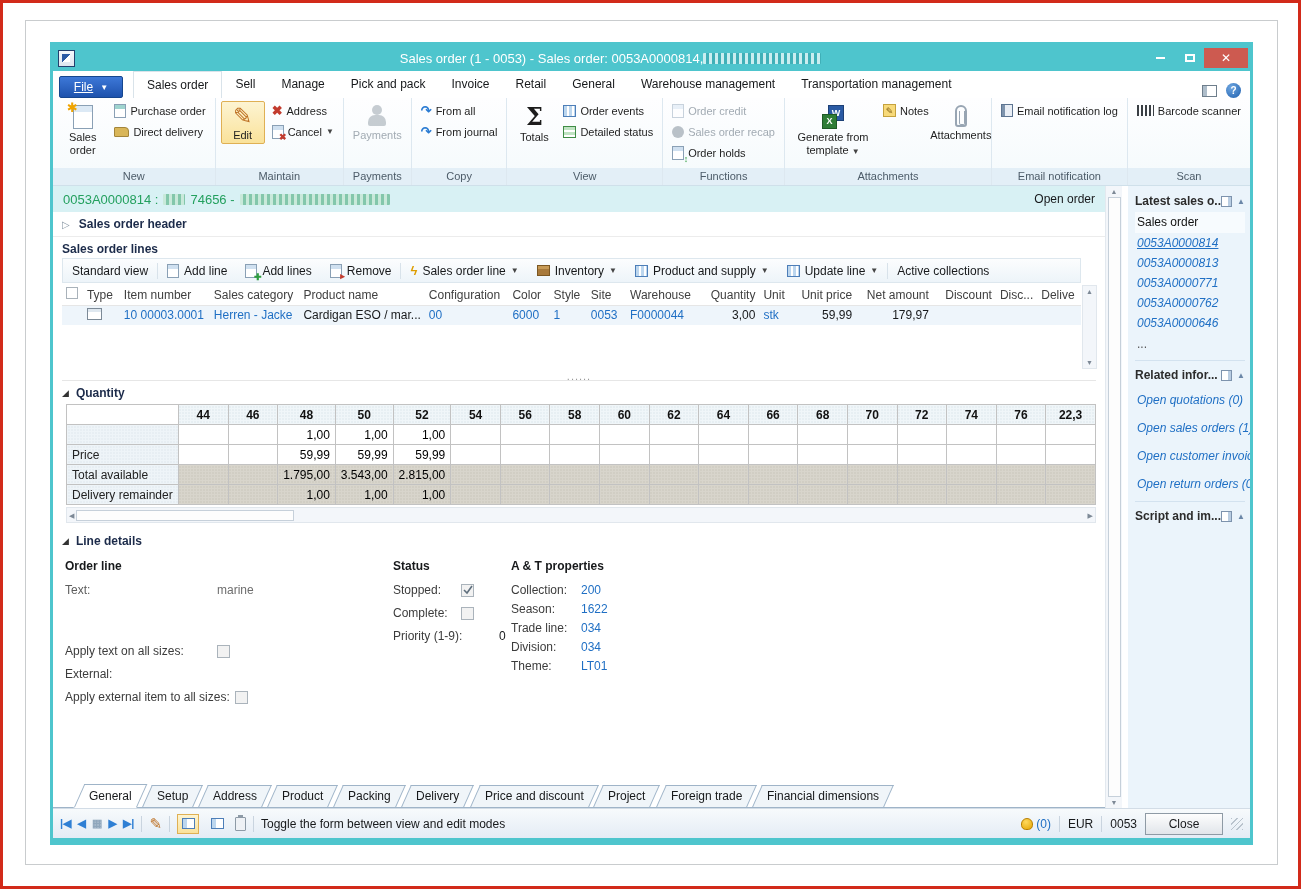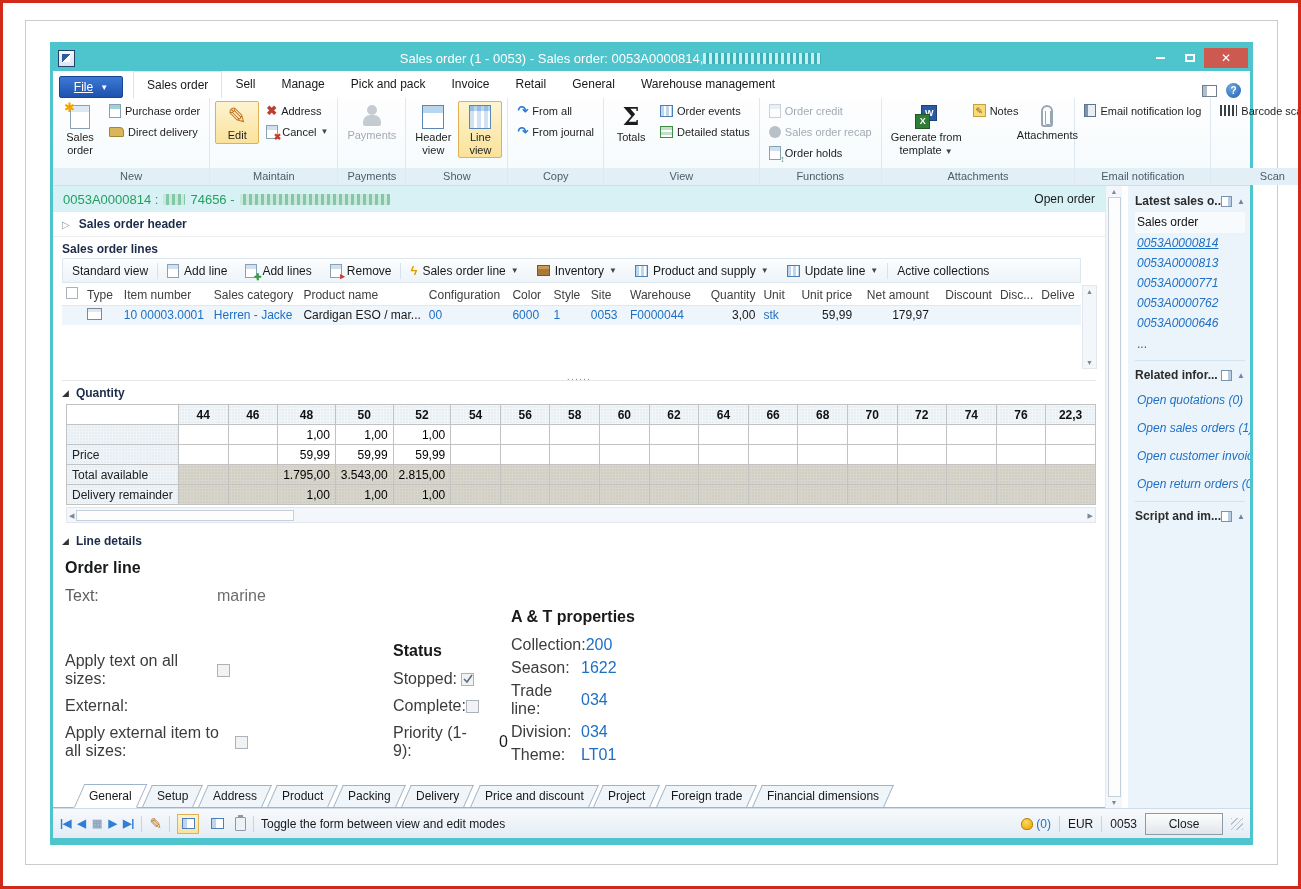--- a/index.html
+++ b/index.html
@@ -126,21 +126,21 @@
   .matrix { border-collapse:collapse; font-size:12px; table-layout:fixed; margin:2px 9px 0 13px; flex:0 0 auto; }
   .matrix th, .matrix td { border:1px solid #c2c2c2; height:20px; padding:1px 5px; white-space:nowrap; overflow:hidden; }
   .matrix th { font-weight:bold; color:#111; text-align:center; background-color:#f0f6f9; background-image:radial-gradient(#ccdae2 .6px,transparent .7px); background-size:3px 3px; }
   .matrix td.rlabel { text-align:left; font-weight:normal; color:#222; background-color:#eef4f8; background-image:radial-gradient(#d0dde5 .6px,transparent .7px); background-size:3px 3px; }
   .matrix td.mcell { text-align:right; background:#fff; }
   .matrix tr.gray td.mcell { background-color:#d8d5cc; background-image:radial-gradient(#bcb8ac .6px,transparent .7px); background-size:3px 3px; }
 
   .hscroll { height:16px; margin:2px 9px 0 13px; background:#f3f6fa; border:1px solid #e1e7ed; display:flex; align-items:center; padding:0 2px; gap:2px; flex:0 0 auto; }
   .hthumb { width:218px; height:11px; background:#fdfdfd; border:1px solid #c6d0da; }
 
-  .details { display:flex; padding:3px 12px 0; font-size:16px; color:#17191b; flex:0 0 auto;align-items:flex-end; }
+  .details { display:flex; padding:3px 12px 0; font-size:12px; color:#17191b; flex:0 0 auto; }
   .dcol1 { flex:0 0 328px; } .dcol2 { flex:0 0 118px; } .dcol3 { flex:1; }
   .dhead { font-weight:bold; color:#17191b; margin:6px 0 10px; }
   .drow { display:flex; align-items:center; margin-bottom:9px; }
   .drow .lab { flex:0 0 152px; color:#5d5d5d; }
   .dcol2 .drow .lab { flex:0 0 68px; color:#3c3c3c; }
   .dcol3 .drow .lab { flex:0 0 70px; color:#3c3c3c; }
   .dcol3 .drow { margin-bottom:5px; }
   .muted { color:#6d6d6d; }
   .blue { color:#1f6fc4; }
   .cb { width:13px; height:13px; border:1px solid #aab3bb; background:#f2f2f2; display:inline-flex; align-items:center; justify-content:center; }
@@ -218,20 +218,21 @@
     </div>
     <div class="rtabs">
         <span class="rtab">Sales order</span>
         <span class="rtab">Sell</span>
         <span class="rtab">Manage</span>
         <span class="rtab">Pick and pack</span>
         <span class="rtab">Invoice</span>
         <span class="rtab">Retail</span>
         <span class="rtab">General</span>
         <span class="rtab">Warehouse management</span>
+        <span class="rtab">Transportation management</span>
       </div>
     <div class="tabsrow-right">
       <span class="i-layout"></span>
       <span class="i-help">?</span>
     </div>
   </div>
 
   <div class="ribbon">
     <div class="rgroup">
       <div class="rgroup-body">
@@ -281,33 +282,20 @@
     <div class="rgroup">
       <div class="rgroup-body">
         <div class="bigbtn disabled">
           <span class="ic ic-person"></span>
           <span>Payments</span>
         </div>
       </div>
       <div class="rgroup-label">Payments</div>
     </div>
 
-    <div class="rgroup">
-      <div class="rgroup-body">
-        <div class="bigbtn">
-          <span class="ic ic-hview"></span>
-          <span>Header view</span>
-        </div>
-        <div class="bigbtn hl">
-          <span class="ic ic-lview"></span>
-          <span>Line view</span>
-        </div>
-      </div>
-      <div class="rgroup-label">Show</div>
-    </div>
 
     <div class="rgroup">
       <div class="rgroup-body">
         <div class="smcol">
           <div class="smallbtn">
             <span class="sm-arrow">↷</span>
             <span>From all</span>
           </div>
           <div class="smallbtn">
             <span class="sm-arrow">↷</span>

